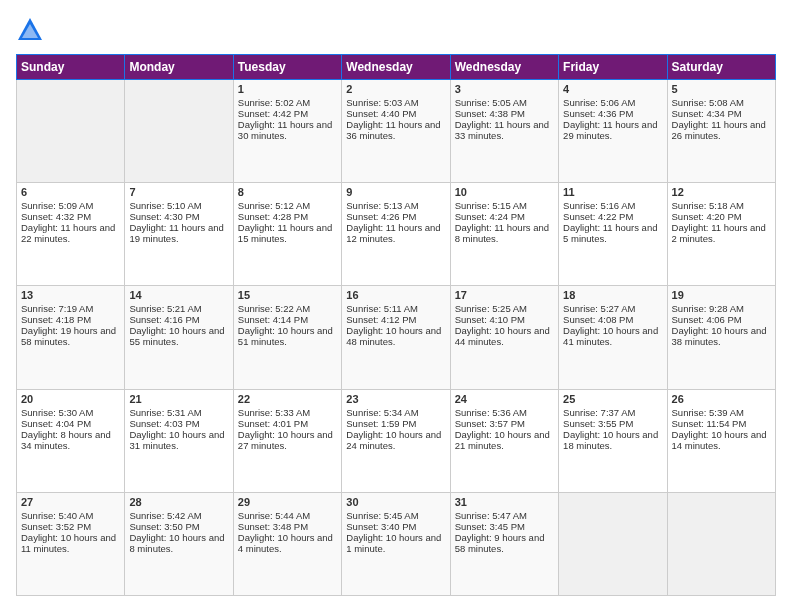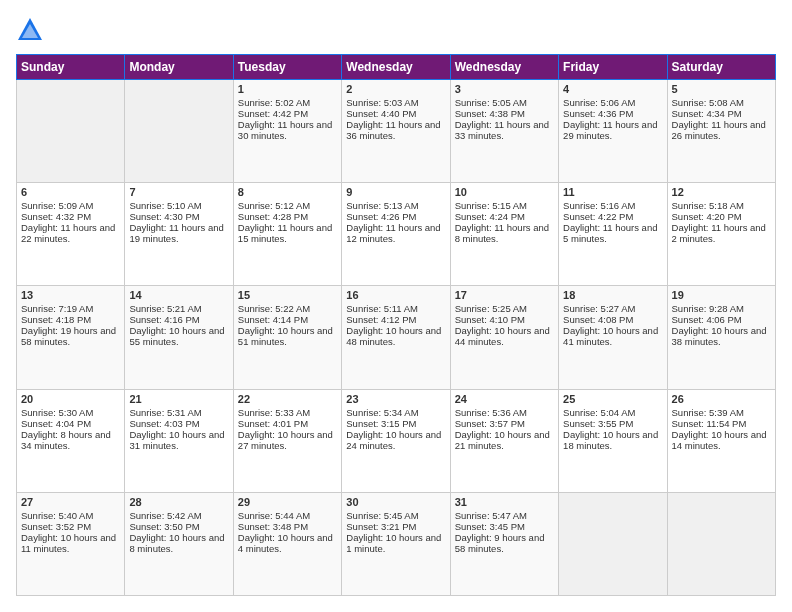--- a/index.html
+++ b/index.html
@@ -262,32 +262,32 @@
           </td>
           <td>
             <span class="day-number">22</span>
             <div>Sunrise: 5:33 AM</div>
             <div>Sunset: 4:01 PM</div>
             <div>Daylight: 10 hours and 27 minutes.</div>
           </td>
           <td>
             <span class="day-number">23</span>
             <div>Sunrise: 5:34 AM</div>
-            <div>Sunset: 3:15 PM</div>
+            <div>Sunset: 1:59 PM</div>
             <div>Daylight: 10 hours and 24 minutes.</div>
           </td>
           <td>
             <span class="day-number">24</span>
             <div>Sunrise: 5:36 AM</div>
             <div>Sunset: 3:57 PM</div>
             <div>Daylight: 10 hours and 21 minutes.</div>
           </td>
           <td>
             <span class="day-number">25</span>
-            <div>Sunrise: 5:04 AM</div>
+            <div>Sunrise: 7:37 AM</div>
             <div>Sunset: 3:55 PM</div>
             <div>Daylight: 10 hours and 18 minutes.</div>
           </td>
           <td>
             <span class="day-number">26</span>
             <div>Sunrise: 5:39 AM</div>
             <div>Sunset: 11:54 PM</div>
             <div>Daylight: 10 hours and 14 minutes.</div>
           </td>
         </tr>
@@ -306,21 +306,21 @@
           </td>
           <td>
             <span class="day-number">29</span>
             <div>Sunrise: 5:44 AM</div>
             <div>Sunset: 3:48 PM</div>
             <div>Daylight: 10 hours and 4 minutes.</div>
           </td>
           <td>
             <span class="day-number">30</span>
             <div>Sunrise: 5:45 AM</div>
-            <div>Sunset: 3:21 PM</div>
+            <div>Sunset: 3:40 PM</div>
             <div>Daylight: 10 hours and 1 minute.</div>
           </td>
           <td>
             <span class="day-number">31</span>
             <div>Sunrise: 5:47 AM</div>
             <div>Sunset: 3:45 PM</div>
             <div>Daylight: 9 hours and 58 minutes.</div>
           </td>
           <td class="cell-empty"></td>
           <td class="cell-empty"></td>

